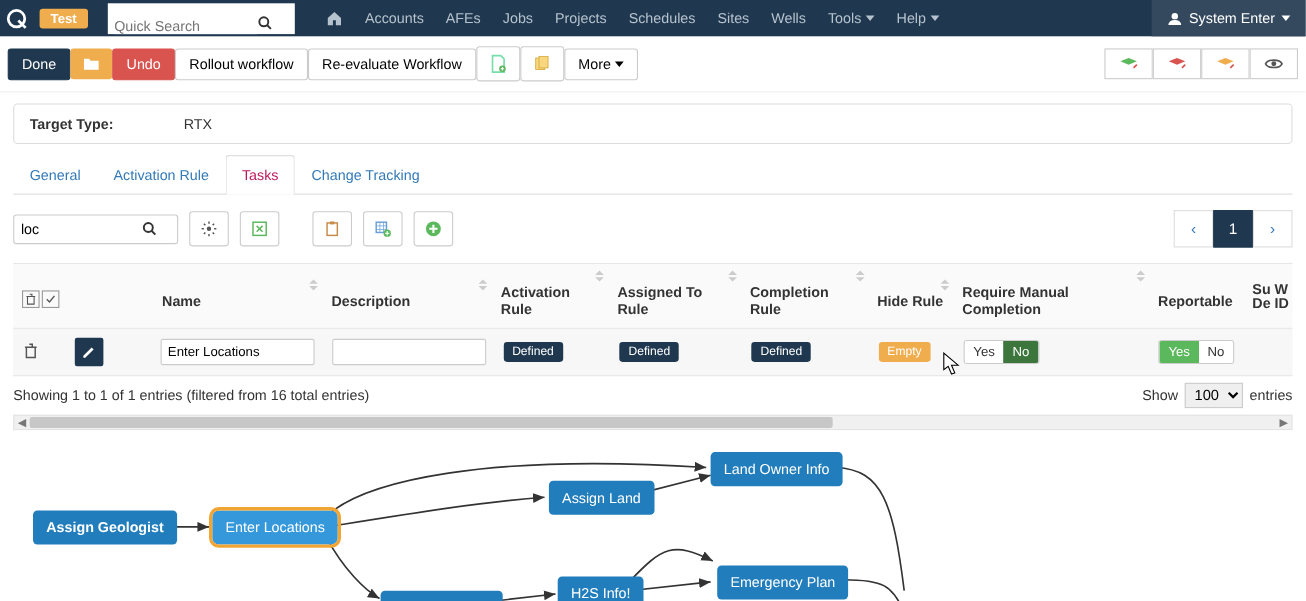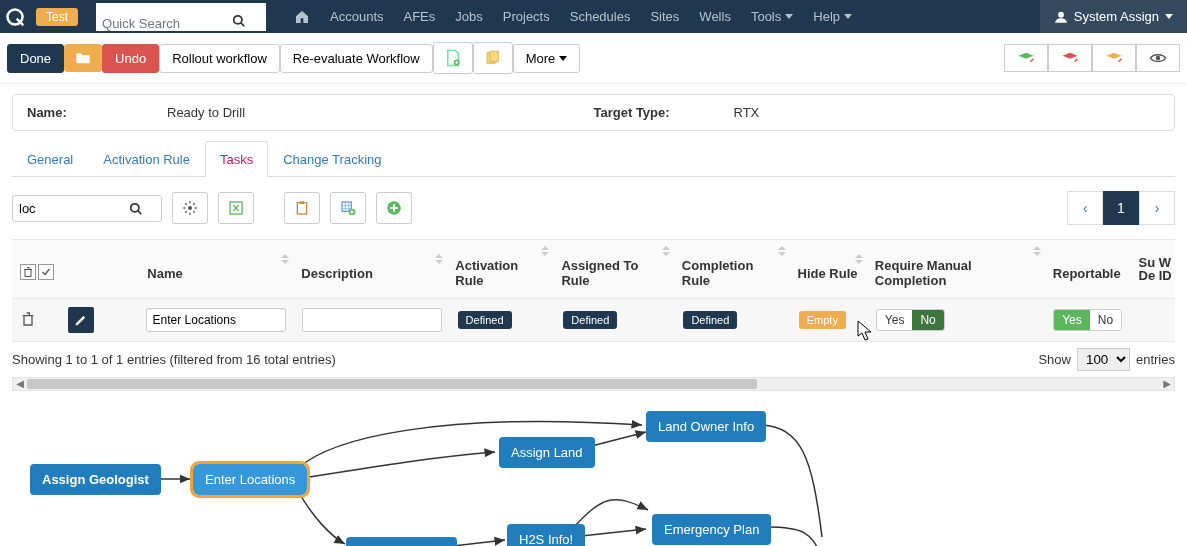--- a/index.html
+++ b/index.html
@@ -2,21 +2,21 @@
 <html><head>
 <meta charset="utf-8">
 <style>
 * { box-sizing: border-box; margin: 0; padding: 0; }
 body { font-family: Arial, Helvetica, sans-serif; font-size: 13px; color: #333; background: #fff; width: 1187px; }
 
 
 .topnav { background: #1f384f; height: 33px; display: flex; align-items: center; color: #fff; }
 .logo { width: 30px; height: 33px; display:flex; align-items:center; justify-content:center; }
 .logo svg { width: 20px; height: 20px; }
-.test-badge { background: #f0ad4e; color: #fff; padding: 2px 10px; border-radius: 3px; font-size: 12px; font-weight: normal; margin: 0 6px; }
+.test-badge { background: #f0ad4e; color: #fff; padding: 2px 10px; border-radius: 3px; font-size: 12px; font-weight: bold; margin: 0 6px; }
 .search-wrap { background: #fff; display: flex; align-items: flex-end; padding: 0 6px; height: 28px; width: 170px; margin-left:12px;}
 .search-wrap input { border: none; outline: none; font-size: 13px; width: 130px; }
 .search-wrap .mag { color: #333; }
 .nav-items { display: flex; align-items: center; gap: 20px; margin-left: 28px; }
 .nav-item { color: #b6c2cd; font-size: 13px; cursor: pointer; display:flex; align-items:center; gap:4px;}
 .nav-item.home svg { width:16px; height:16px; fill:#b6c2cd;}
 .spacer { flex: 1; }
 .user-btn { background: #34495e; padding: 6px 14px; color: #fff; display: flex; align-items: center; gap: 6px; cursor:pointer; height:33px;}
 .caret { display:inline-block; width:0; height:0; border-left:4px solid transparent; border-right:4px solid transparent; border-top:5px solid currentColor;}
 
@@ -37,21 +37,21 @@
 .info-panel .lab { font-weight: bold; width: 140px; }
 .info-panel .val { }
 
 
 .tabbar { display:flex; border-bottom:1px solid #ddd; }
 .tab { padding: 10px 14px; color:#337ab7; cursor:pointer; border:1px solid transparent; border-bottom:none; margin-bottom:-1px;}
 .tab.active { background:#fff; border-color:#ddd; color:#be185d; border-radius:3px 3px 0 0;}
 
 
 .ctrl-row { display:flex; gap:10px; padding:14px 0; align-items:center;}
-.filter-box { border:1px solid #ccc; border-radius:3px; display:flex; align-items:flex-end; width:150px; padding:5px 6px;}
+.filter-box { border:1px solid #ccc; border-radius:3px; display:flex; align-items:flex-start; width:150px; padding:5px 6px;}
 .filter-box input { border:none; outline:none; width:110px; font-size:13px;}
 .sqbtn { width:36px; height:32px; border:1px solid #ccc; border-radius:3px; display:flex; align-items:center; justify-content:center; cursor:pointer; background:#fff;}
 .ctrl-row .pag { margin-left:auto; display:flex;}
 .pag .pbtn { width:36px; height:34px; border:1px solid #ddd; display:flex; align-items:center; justify-content:center; cursor:pointer; font-size:14px; color:#337ab7;}
 .pag .pbtn.active{ background:#1f384f; color:#fff; border-color:#1f384f;}
 
 
 .table-wrap { border-top:1px solid #e7e7e7;}
 .thead { display:flex; align-items:center; background:#fafafa; border-bottom:1px solid #e7e7e7; position:relative;}
 .thead .th { padding:18px 8px 10px 8px; font-weight:bold; color:#333; font-size:13px; position:relative;}
@@ -142,21 +142,21 @@
         <span>Help</span>
         <span class="caret"></span>
       </span>
   </div>
   <div class="spacer"></div>
   <div class="user-btn">
     <svg width="14" height="14" viewBox="0 0 24 24" fill="#fff">
         <circle cx="12" cy="8" r="5"></circle>
         <path d="M2 22 C2 16 8 14 12 14 C16 14 22 16 22 22 Z"></path>
       </svg>
-    <span>System Assign</span>
+    <span>System Enter</span>
     <span class="caret"></span>
   </div>
 </div>
 
 <div class="toolbar">
   <button class="btn btn-dark">Done</button>
   <button class="btn btn-folder btn-icon-only">
     <svg width="16" height="14" viewBox="0 0 24 20" fill="#fff">
         <path d="M2 3 H9 L11 6 H22 V18 H2 Z"></path>
       </svg>
@@ -205,24 +205,20 @@
           <path d="M2 8 C5 2 19 2 22 8 C19 14 5 14 2 8 Z" fill="none" stroke="#555" stroke-width="2"></path>
           <circle cx="12" cy="8" r="3" fill="#555"></circle>
         </svg>
       </button>
   </div>
 </div>
 
 <div class="page-pad">
 
   <div class="info-panel">
-    <div class="row">
-      <span class="lab">Name:</span>
-      <span class="val">Ready to Drill</span>
-    </div>
     <div class="row">
       <span class="lab">Target Type:</span>
       <span class="val">RTX</span>
     </div>
   </div>
 
   <div class="tabbar">
     <div class="tab">General</div>
     <div class="tab">Activation Rule</div>
     <div class="tab active">Tasks</div>

